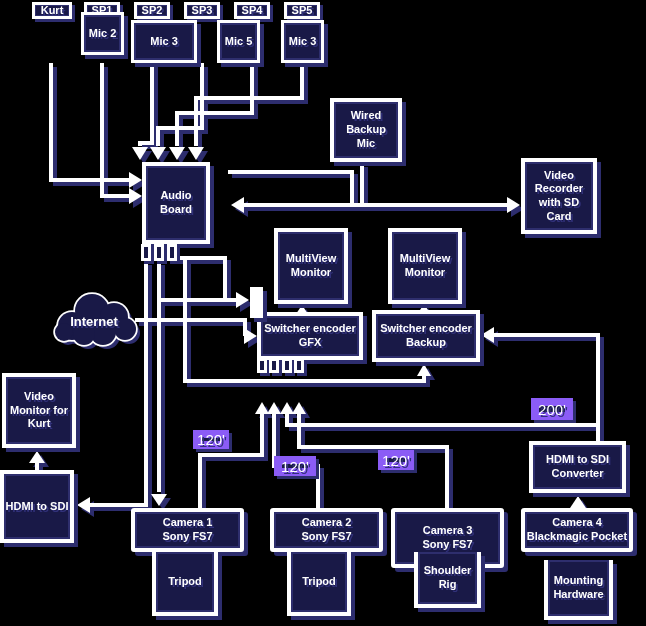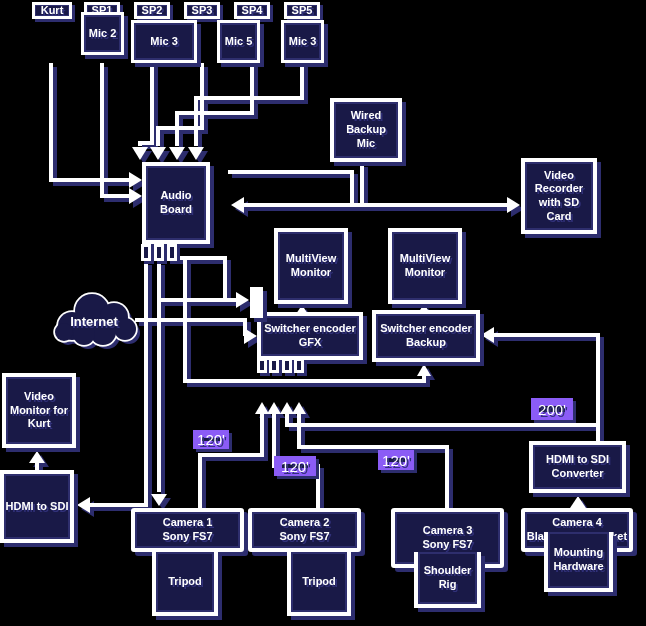--- a/index.html
+++ b/index.html
@@ -120,31 +120,31 @@
 Backup</div>
   <div class="b" style="left:2px;top:373px;width:74px;height:75px">Video
 Monitor for
 Kurt</div>
   <div class="b" style="left:0px;top:470px;width:74px;height:73px">HDMI to SDI</div>
   <div class="b" style="left:529px;top:441px;width:97px;height:52px">HDMI to SDI
 Converter</div>
 
   <div class="b round" style="left:131px;top:508px;width:113px;height:44px">Camera 1
 Sony FS7</div>
-  <div class="b round" style="left:248px;top:508px;width:113px;height:44px">Camera 2
+  <div class="b round" style="left:270px;top:508px;width:113px;height:44px">Camera 2
 Sony FS7</div>
   <div class="b round" style="left:391px;top:508px;width:113px;height:60px">Camera 3
 Sony FS7</div>
   <div class="b round" style="left:521px;top:508px;width:112px;height:44px">Camera 4
 Blackmagic Pocket</div>
   <div class="b open-top" style="left:152px;top:552px;width:66px;height:64px">Tripod</div>
   <div class="b open-top" style="left:287px;top:552px;width:64px;height:64px">Tripod</div>
   <div class="b open-top" style="left:414px;top:552px;width:67px;height:56px">Shoulder
 Rig</div>
-  <div class="b open-top" style="left:544px;top:532px;width:69px;height:60px">Mounting
+  <div class="b open-top" style="left:544px;top:560px;width:69px;height:60px">Mounting
 Hardware</div>
 
   <div class="pin" style="left:141px;top:244px;width:10px;height:17px"></div>
   <div class="pin" style="left:154px;top:244px;width:10px;height:17px"></div>
   <div class="pin" style="left:167px;top:244px;width:10px;height:17px"></div>
 
   <div class="tab" style="left:250px;top:287px;width:13px;height:31px"></div>
   <div class="pin" style="left:257px;top:358px;width:10px;height:15px"></div>
   <div class="pin" style="left:269px;top:358px;width:10px;height:15px"></div>
   <div class="pin" style="left:282px;top:358px;width:10px;height:15px"></div>

